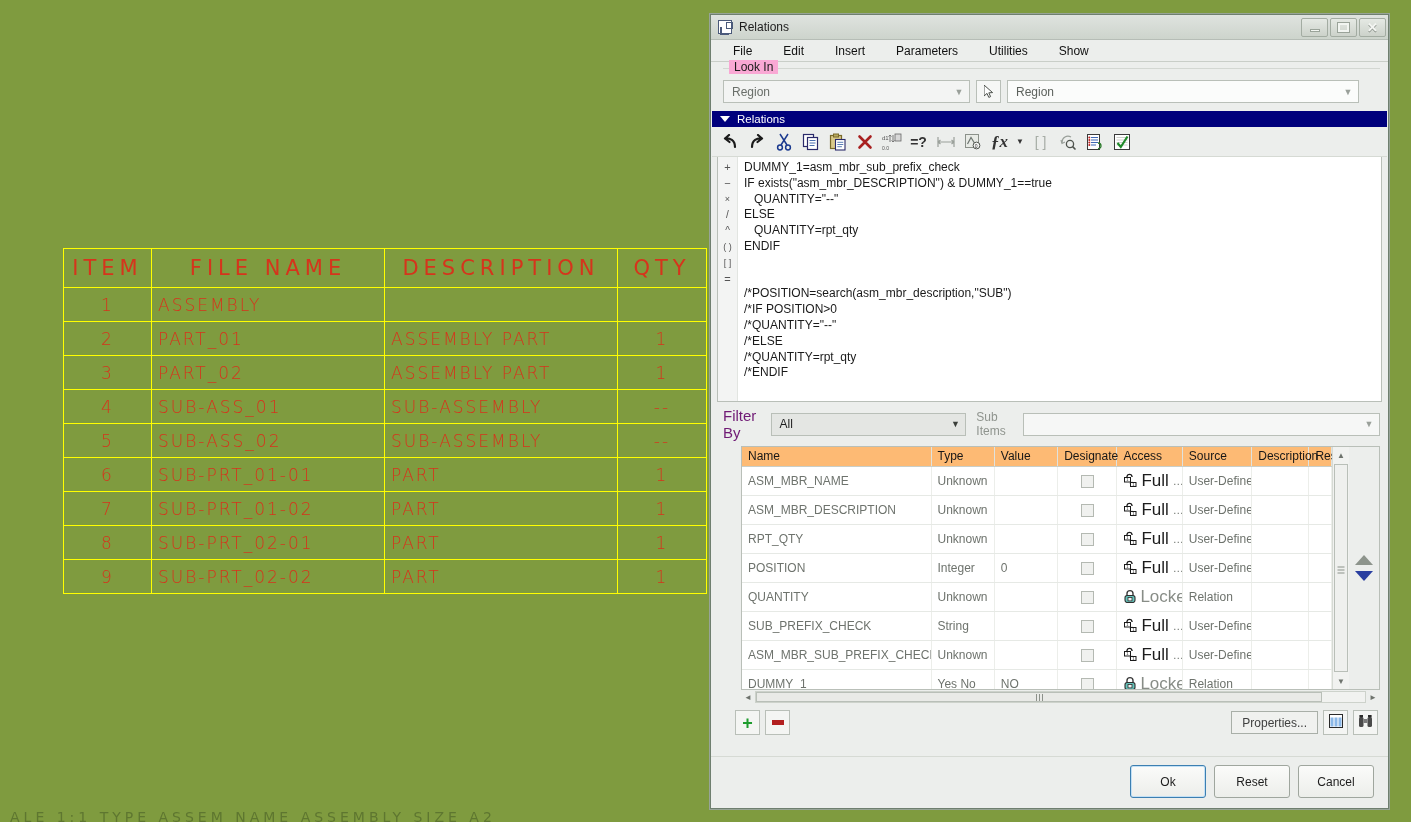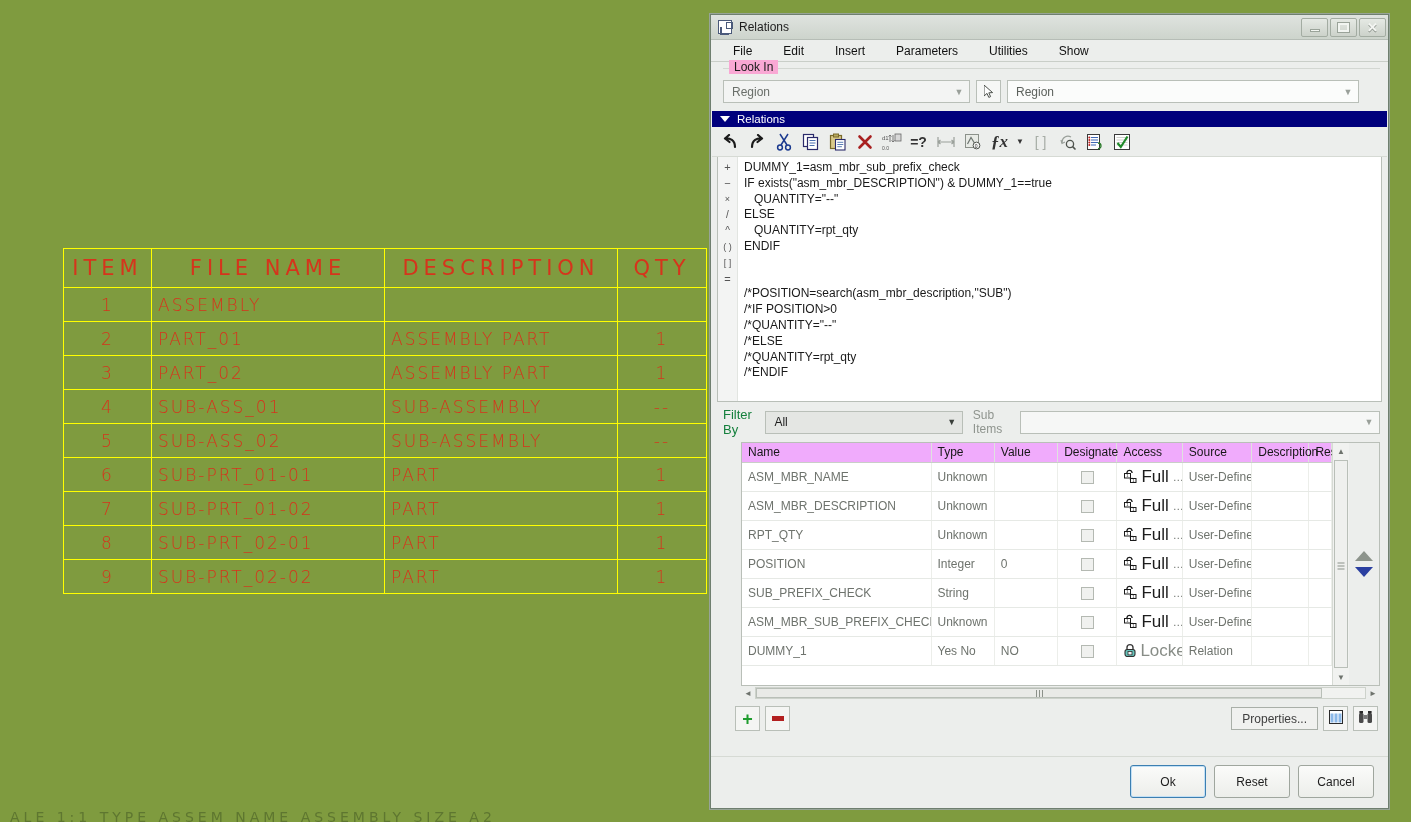--- a/index.html
+++ b/index.html
@@ -162,32 +162,32 @@
     flex:1; padding:3px 6px; font-size:12px; color:#1a1a1a;
     line-height:15.8px; white-space:pre; overflow:hidden;
     font-family:"Liberation Sans", sans-serif;
   }
 
   
   .filter-row {
     display:flex; align-items:center; gap:6px; padding:5px 8px 5px 12px;
     background:#eceeec;
   }
-  .filter-lbl { font-size:13px; color:#15803d; }
+  .filter-lbl { font-size:15px; color:#701a75; }
   #filter-combo { width:255px; background:#e4e6e3; }
   .sub-lbl { font-size:12px; color:#8f948e; margin-left:4px; }
   #subitems-combo { width:468px; background:#f6f7f6; color:#9aa09a;}
 
   
   .param-area { margin:0 8px 0 30px; display:flex; border:1px solid #b9bfb8; background:#fff; height:244px; }
   .param-tbl-wrap { flex:1; overflow:hidden; }
   table.param-tbl { border-collapse:collapse; width:100%; table-layout:fixed; }
   table.param-tbl th {
     font-weight:normal; font-size:12px; color:#171717; text-align:left;
-    padding:2px 0 3px 6px; background:#f0abfc;
+    padding:2px 0 3px 6px; background:#fdba74;
     border-bottom:1px solid #c9cec8; border-right:1px solid #dfe2de;
     height:19px;
   }
   table.param-tbl td {
     font-size:12px; color:#6e736d; height:29px; padding:0 6px;
     border-bottom:1px solid #e6e9e5; border-right:1px solid #eceeea;
     overflow:hidden; white-space:nowrap;
   }
   td.val-cell { color:#1d1d1d; }
   .w-name{width:185px}.w-type{width:62px}.w-val{width:62px}.w-des{width:58px}
@@ -617,20 +617,41 @@
                     </svg></span>
                   <span class="acc-lbl">Full</span>
                   <span class="acc-dots">…</span>
                 </span>
               </td>
               <td class="w-src">User-Defined</td>
               <td class="w-desc"></td>
               <td class="w-rest"></td>
             </tr>
             <tr>
+              <td class="w-name">QUANTITY</td>
+              <td class="w-type">Unknown</td>
+              <td class="w-val val-cell"></td>
+              <td class="w-des">
+                <span class="chk"></span>
+              </td>
+              <td class="w-acc">
+                <span class="acc-cell">
+                  <span><svg width="15" height="14" viewBox="0 0 15 14">
+                      <path d="M4 7 V4.6 A3 3 0 0 1 10 4.6 V7" stroke="#3b3b3b" stroke-width="1.4" fill="none"></path>
+                      <rect x="2" y="6.5" width="10" height="7" rx="2.2" fill="#67c4bc" stroke="#2f2f2f" stroke-width="1.1"></rect>
+                      <rect x="5" y="8.5" width="4" height="3.4" fill="#f2f2f2" stroke="#2f2f2f" stroke-width="0.8"></rect>
+                    </svg></span>
+                  <span class="acc-lbl locked">Locke…</span>
+                </span>
+              </td>
+              <td class="w-src">Relation</td>
+              <td class="w-desc"></td>
+              <td class="w-rest"></td>
+            </tr>
+            <tr>
               <td class="w-name">SUB_PREFIX_CHECK</td>
               <td class="w-type">String</td>
               <td class="w-val val-cell"></td>
               <td class="w-des">
                 <span class="chk"></span>
               </td>
               <td class="w-acc">
                 <span class="acc-cell">
                   <span><svg width="16" height="15" viewBox="0 0 16 15">
                       <path d="M4 6 V4.2 A2.6 2.6 0 0 1 9 4.2 V5" stroke="#1a1a1a" stroke-width="1.3" fill="none"></path>

